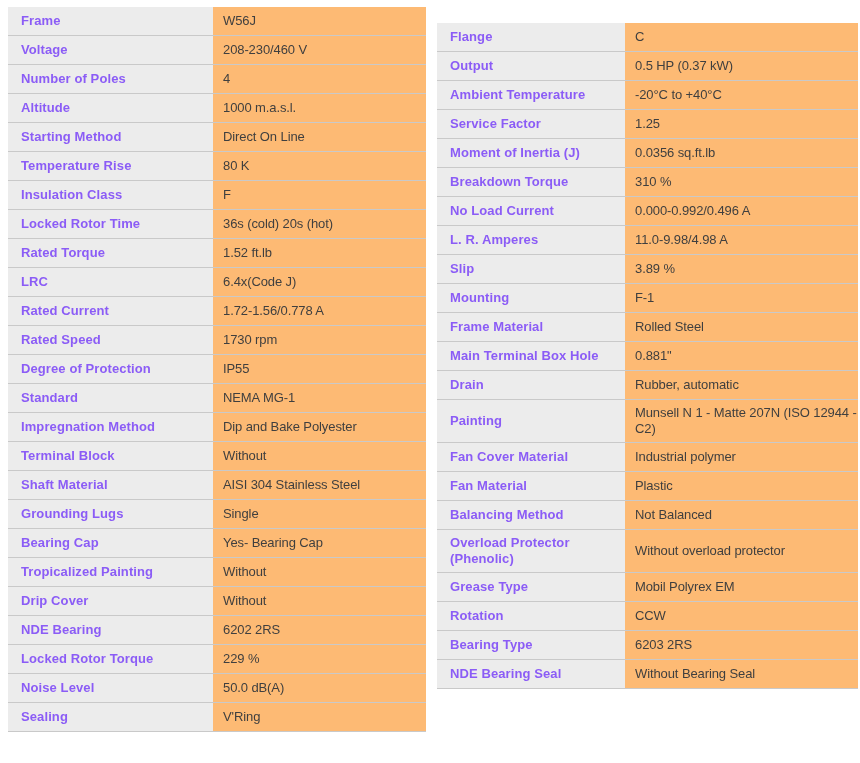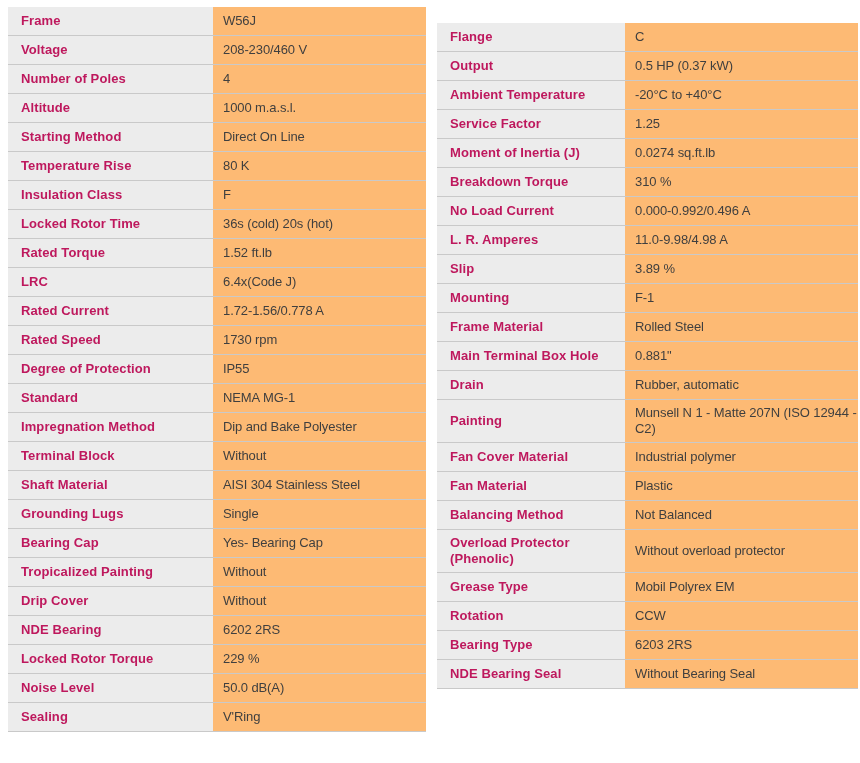--- a/index.html
+++ b/index.html
@@ -27,21 +27,21 @@
   table.t-right col.c-value { width: 233px; }
   td {
     height: 29px;
     vertical-align: middle;
     border-bottom: 1px solid #c9c9c9;
     font-size: 13px;
     line-height: 16px;
   }
   td.label-cell {
     background: #ececec;
-    color: #be185d;
+    color: #8b5cf6;
     font-weight: 700;
     padding: 5px 6px 5px 13px;
     letter-spacing: 0.1px;
   }
   td.value-cell {
     background: #fdba74;
     color: #3f3f3f;
     font-weight: 400;
     padding: 5px 0 5px 10px;
     letter-spacing: -0.1px;
@@ -176,21 +176,21 @@
         <tr>
           <td class="label-cell">Ambient Temperature</td>
           <td class="value-cell">-20°C to +40°C</td>
         </tr>
         <tr>
           <td class="label-cell">Service Factor</td>
           <td class="value-cell">1.25</td>
         </tr>
         <tr>
           <td class="label-cell">Moment of Inertia (J)</td>
-          <td class="value-cell">0.0274 sq.ft.lb</td>
+          <td class="value-cell">0.0356 sq.ft.lb</td>
         </tr>
         <tr>
           <td class="label-cell">Breakdown Torque</td>
           <td class="value-cell">310 %</td>
         </tr>
         <tr>
           <td class="label-cell">No Load Current</td>
           <td class="value-cell">0.000-0.992/0.496 A</td>
         </tr>
         <tr>

